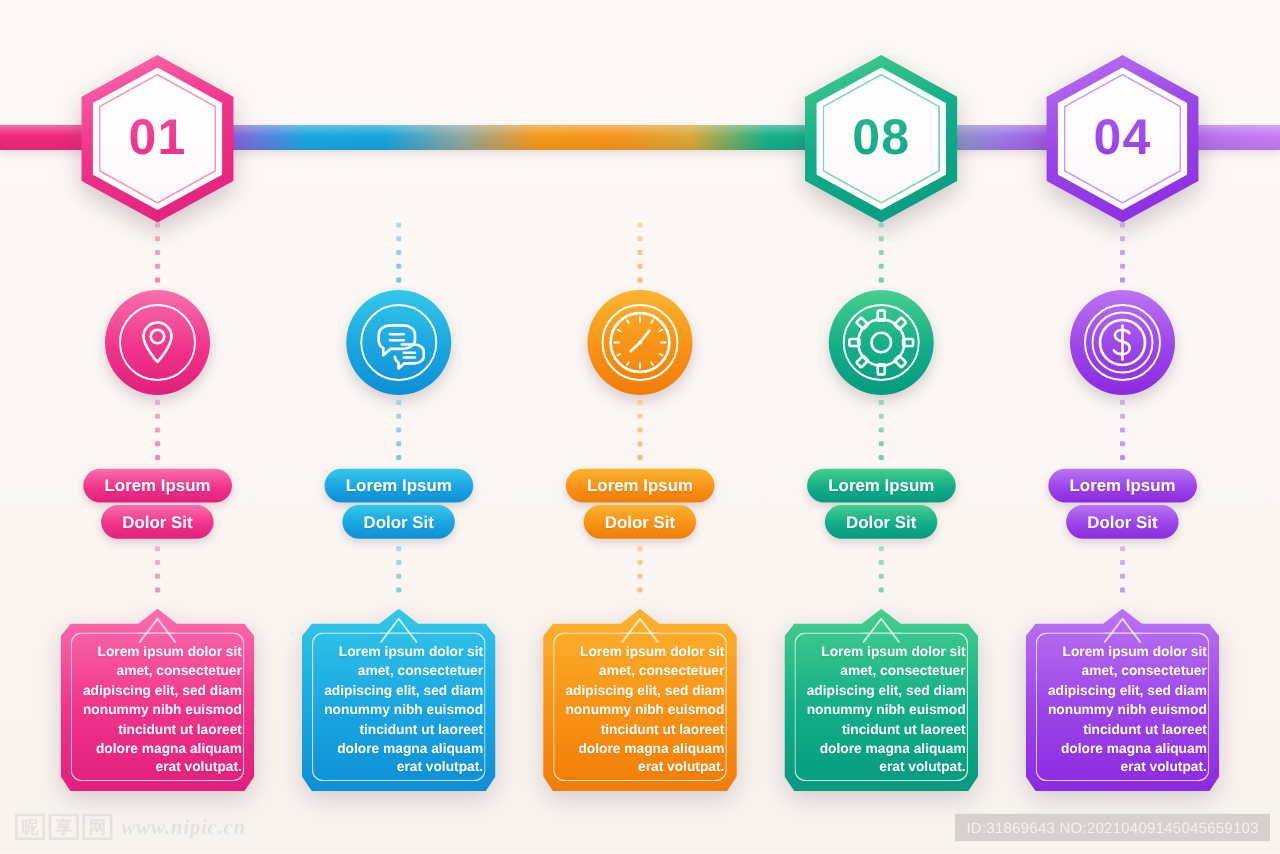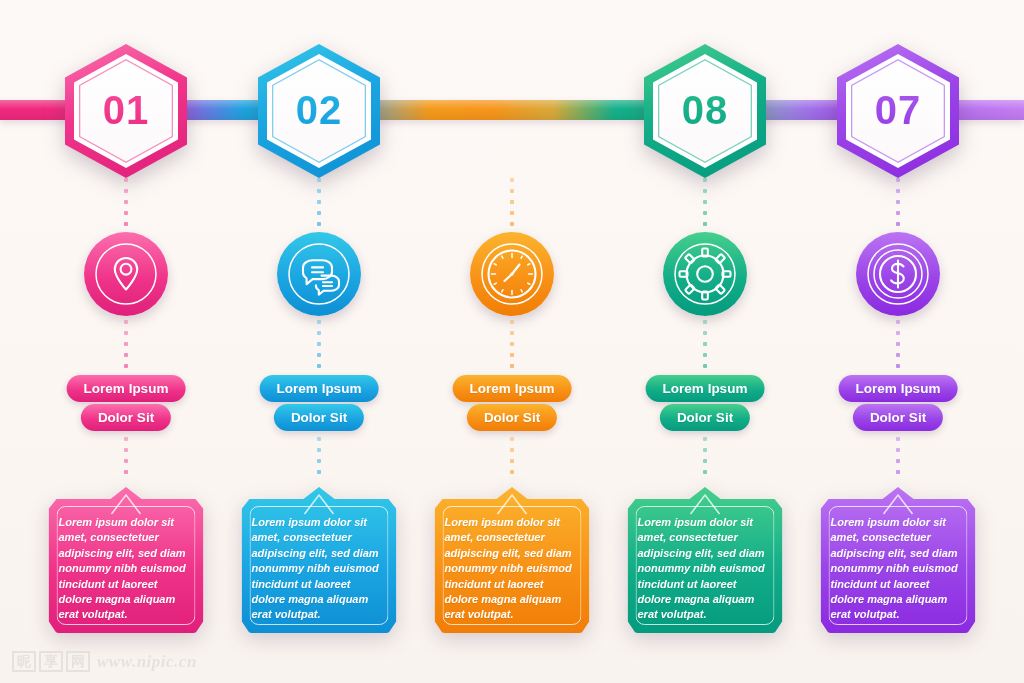--- a/index.html
+++ b/index.html
@@ -142,24 +142,23 @@
       139px 119px, 0% 119px
     );
   }
   .card-notch {
     position:absolute; left: 62px; top: 5.5px;
     width: 31px; height: 22px;
   }
   .card-text {
     position: absolute; left: 10px; top: 28px;
     width: 135px;
-    text-align: left; color: #ffffff;
+    text-align: right; color: #ffffff;
     font-size: 11px; line-height: 15.4px; font-weight: bold;
     text-shadow: 0 1px 1px rgba(0,0,0,.08);
-    font-style: italic;
   }
 
   
   .footer {
     position: absolute; left: 0; bottom: 0;
     width: 1024px; height: 40px;
   }
   .wm-logo {
     position: absolute; left: 12px; top: 8px;
     display:flex; align-items:center; gap:7px;
@@ -252,27 +251,20 @@
         <path d="M1 21 L15.5 2 L30 21" fill="none" stroke="rgba(255,255,255,.75)" stroke-width="1.6" stroke-linejoin="round"></path>
       </svg>
       <div class="card-text">Lorem ipsum dolor sit amet, consectetuer adipiscing elit, sed diam nonummy nibh euismod tincidunt ut laoreet dolore magna aliquam erat volutpat.</div>
     </div>
 
    </div>
       </div>
       <div class="col" style="left: 223px;">
    <div class="col-inner">
 
-    <div class="hexwrap">
-      <div class="hex" style="background:linear-gradient(160deg, #33c8e8 0%, #1ba5e2 45%, #0d8fd4 100%)"></div>
-      <div class="hex-inner"></div>
-      <div class="hex-inner2" style="background:#1ba5e2;opacity:.55"></div>
-      <div class="hex-inner3"></div>
-      <div class="hex-num" style="color:#1ba5e2;background:linear-gradient(180deg, #33c8e8 0%, #1ba5e2 55%, #0d8fd4 100%);-webkit-background-clip:text;background-clip:text;-webkit-text-fill-color:transparent;">02</div>
-    </div>
 
     <div class="dots dots-a">
             <i style="background:#1ba5e2;opacity:0.35"></i>
             <i style="background:#1ba5e2;opacity:0.41"></i>
             <i style="background:#1ba5e2;opacity:0.47"></i>
             <i style="background:#1ba5e2;opacity:0.53"></i>
             <i style="background:#1ba5e2;opacity:0.59"></i>
             <i style="background:#1ba5e2;opacity:0.6499999999999999"></i>
           </div>
 
@@ -444,21 +436,21 @@
    </div>
       </div>
       <div class="col" style="left: 802px;">
    <div class="col-inner">
 
     <div class="hexwrap">
       <div class="hex" style="background:linear-gradient(160deg, #bb74f2 0%, #9b45e8 45%, #8b2ae0 100%)"></div>
       <div class="hex-inner"></div>
       <div class="hex-inner2" style="background:#9b45e8;opacity:.55"></div>
       <div class="hex-inner3"></div>
-      <div class="hex-num" style="color:#9b45e8;background:linear-gradient(180deg, #bb74f2 0%, #9b45e8 55%, #8b2ae0 100%);-webkit-background-clip:text;background-clip:text;-webkit-text-fill-color:transparent;">07</div>
+      <div class="hex-num" style="color:#9b45e8;background:linear-gradient(180deg, #bb74f2 0%, #9b45e8 55%, #8b2ae0 100%);-webkit-background-clip:text;background-clip:text;-webkit-text-fill-color:transparent;">04</div>
     </div>
 
     <div class="dots dots-a">
             <i style="background:#9b45e8;opacity:0.35"></i>
             <i style="background:#9b45e8;opacity:0.41"></i>
             <i style="background:#9b45e8;opacity:0.47"></i>
             <i style="background:#9b45e8;opacity:0.53"></i>
             <i style="background:#9b45e8;opacity:0.59"></i>
             <i style="background:#9b45e8;opacity:0.6499999999999999"></i>
           </div>
@@ -506,15 +498,16 @@
 
   <div class="footer">
     <div class="wm-logo">
       <div class="wm-cn">
         <span>昵</span>
         <span>享</span>
         <span>网</span>
       </div>
       <div class="wm-url">www.nipic.cn</div>
     </div>
+    <div class="wm-id">ID:31869643 NO:20210409145045659103</div>
   </div>
 
 </div>
 
 </body></html>

